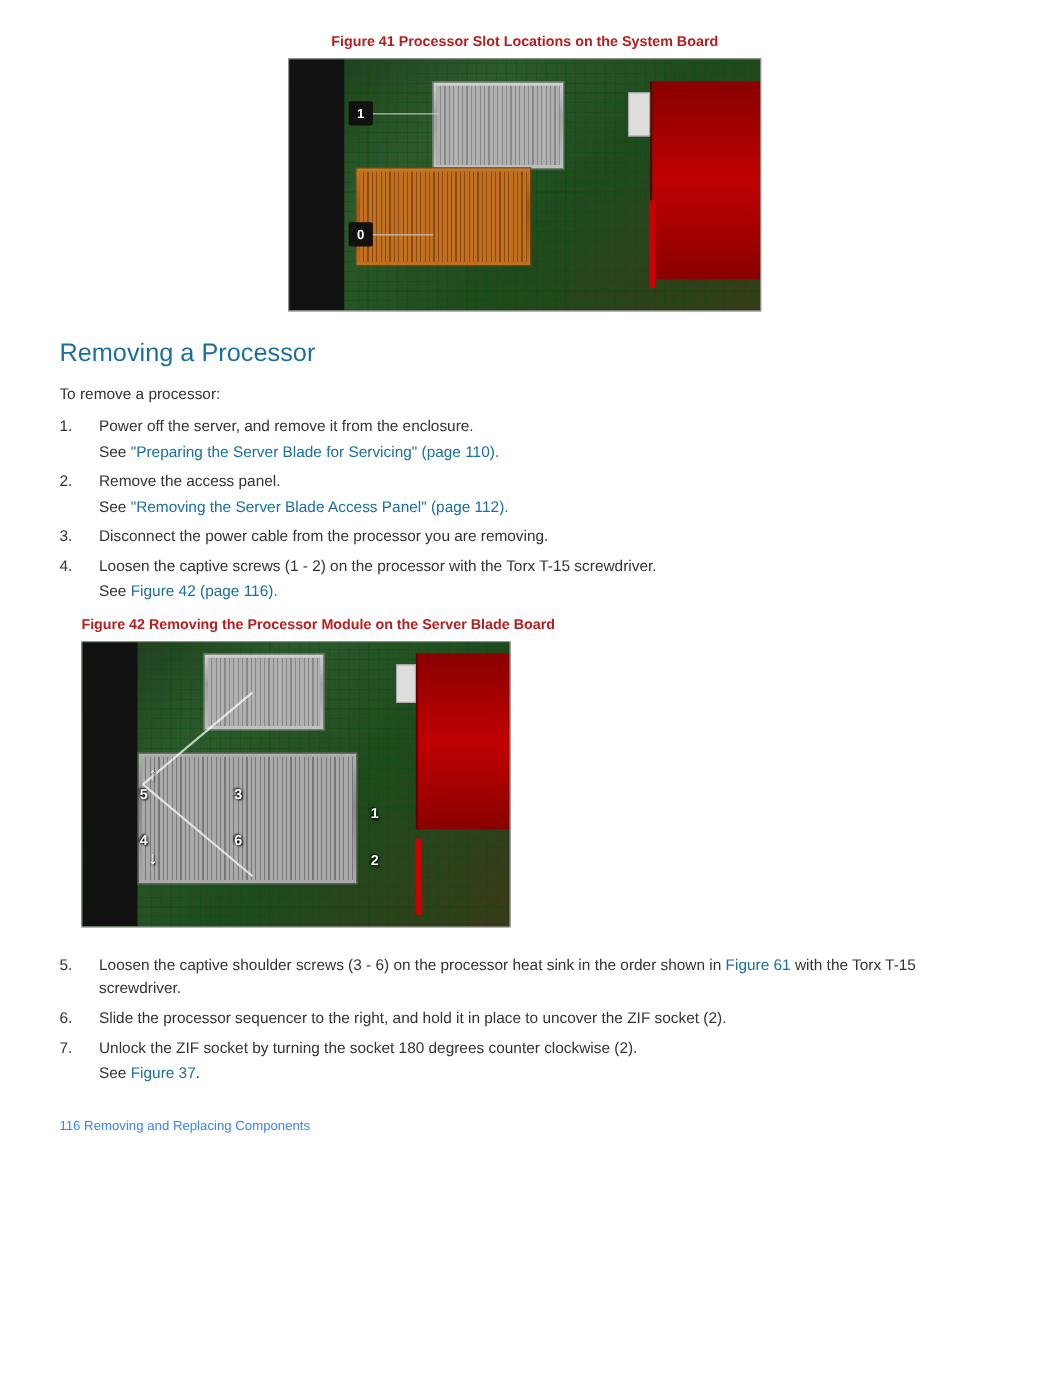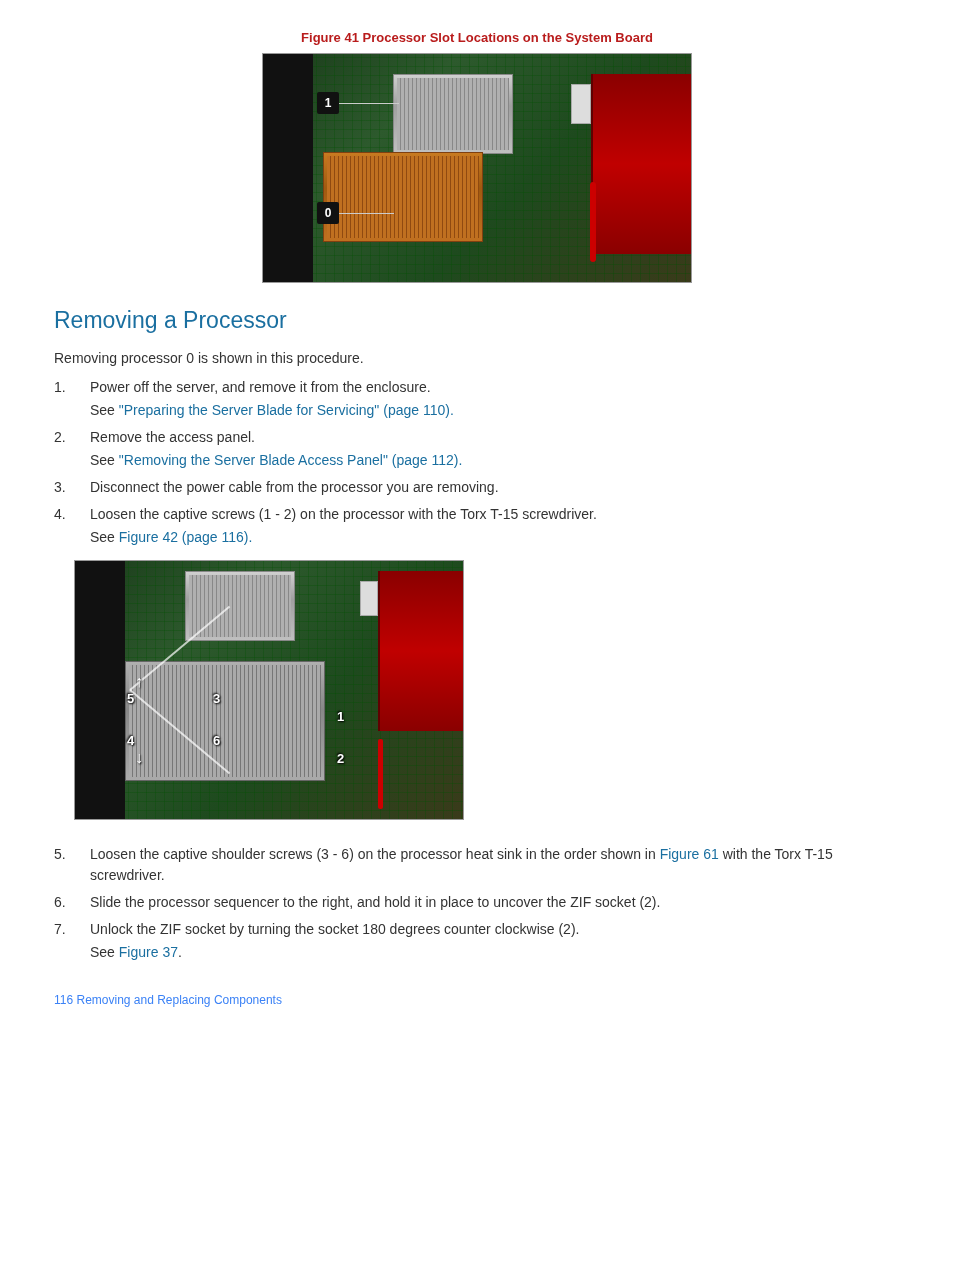--- a/index.html
+++ b/index.html
@@ -345,21 +345,21 @@
       <div style="position:absolute; top:148px; left:54px; background:#111; color:#fff; font-size:12px; font-weight:bold; width:22px; height:22px; display:flex; align-items:center; justify-content:center; border-radius:2px;">0</div>
       <div style="position:absolute; top:159px; left:76px; height:1px; width:55px; background:#ccc;"></div>
     </div>
   </div>
 </div>
 
 <h2 class="section-heading">Removing a Processor</h2>
 
 <div class="content-area">
 
-  <p>Removing processor 0 is shown in this procedure.</p>
+  <p>To remove a processor:</p>
 
   <ol class="step-list">
 
     <li>
       <span class="step-num">1.</span>
       <span class="step-content">
         Power off the server, and remove it from the enclosure.<br>
         <span class="see-line">See <a href="#preparing">"Preparing the Server Blade for Servicing" (page 110).</a></span>
       </span>
     </li>
@@ -381,20 +381,21 @@
 
     <li>
       <span class="step-num">4.</span>
       <span class="step-content">
         Loosen the captive screws (1 - 2) on the processor with the Torx T-15 screwdriver.<br>
         <span class="see-line">See <a href="#figure42">Figure 42 (page 116).</a></span>
       </span>
     </li>
   </ol>
 
+  <div class="figure-caption" style="margin-left:20px; text-align:left;">Figure 42  Removing the Processor Module on the Server Blade Board</div>
 
   <div class="figure-container" style="justify-content:flex-start; margin-left:20px;">
     <div class="figure-img-placeholder fig42">
       <div class="fig42-inner">
         <div class="dark-side"></div>
         <div class="fig42-red-card"></div>
         <div class="fig42-white-conn"></div>
         <div class="fig42-red-wire"></div>
         <div class="fig42-heatsink-top"></div>
         <div class="fig42-heatsink-mid"></div>

